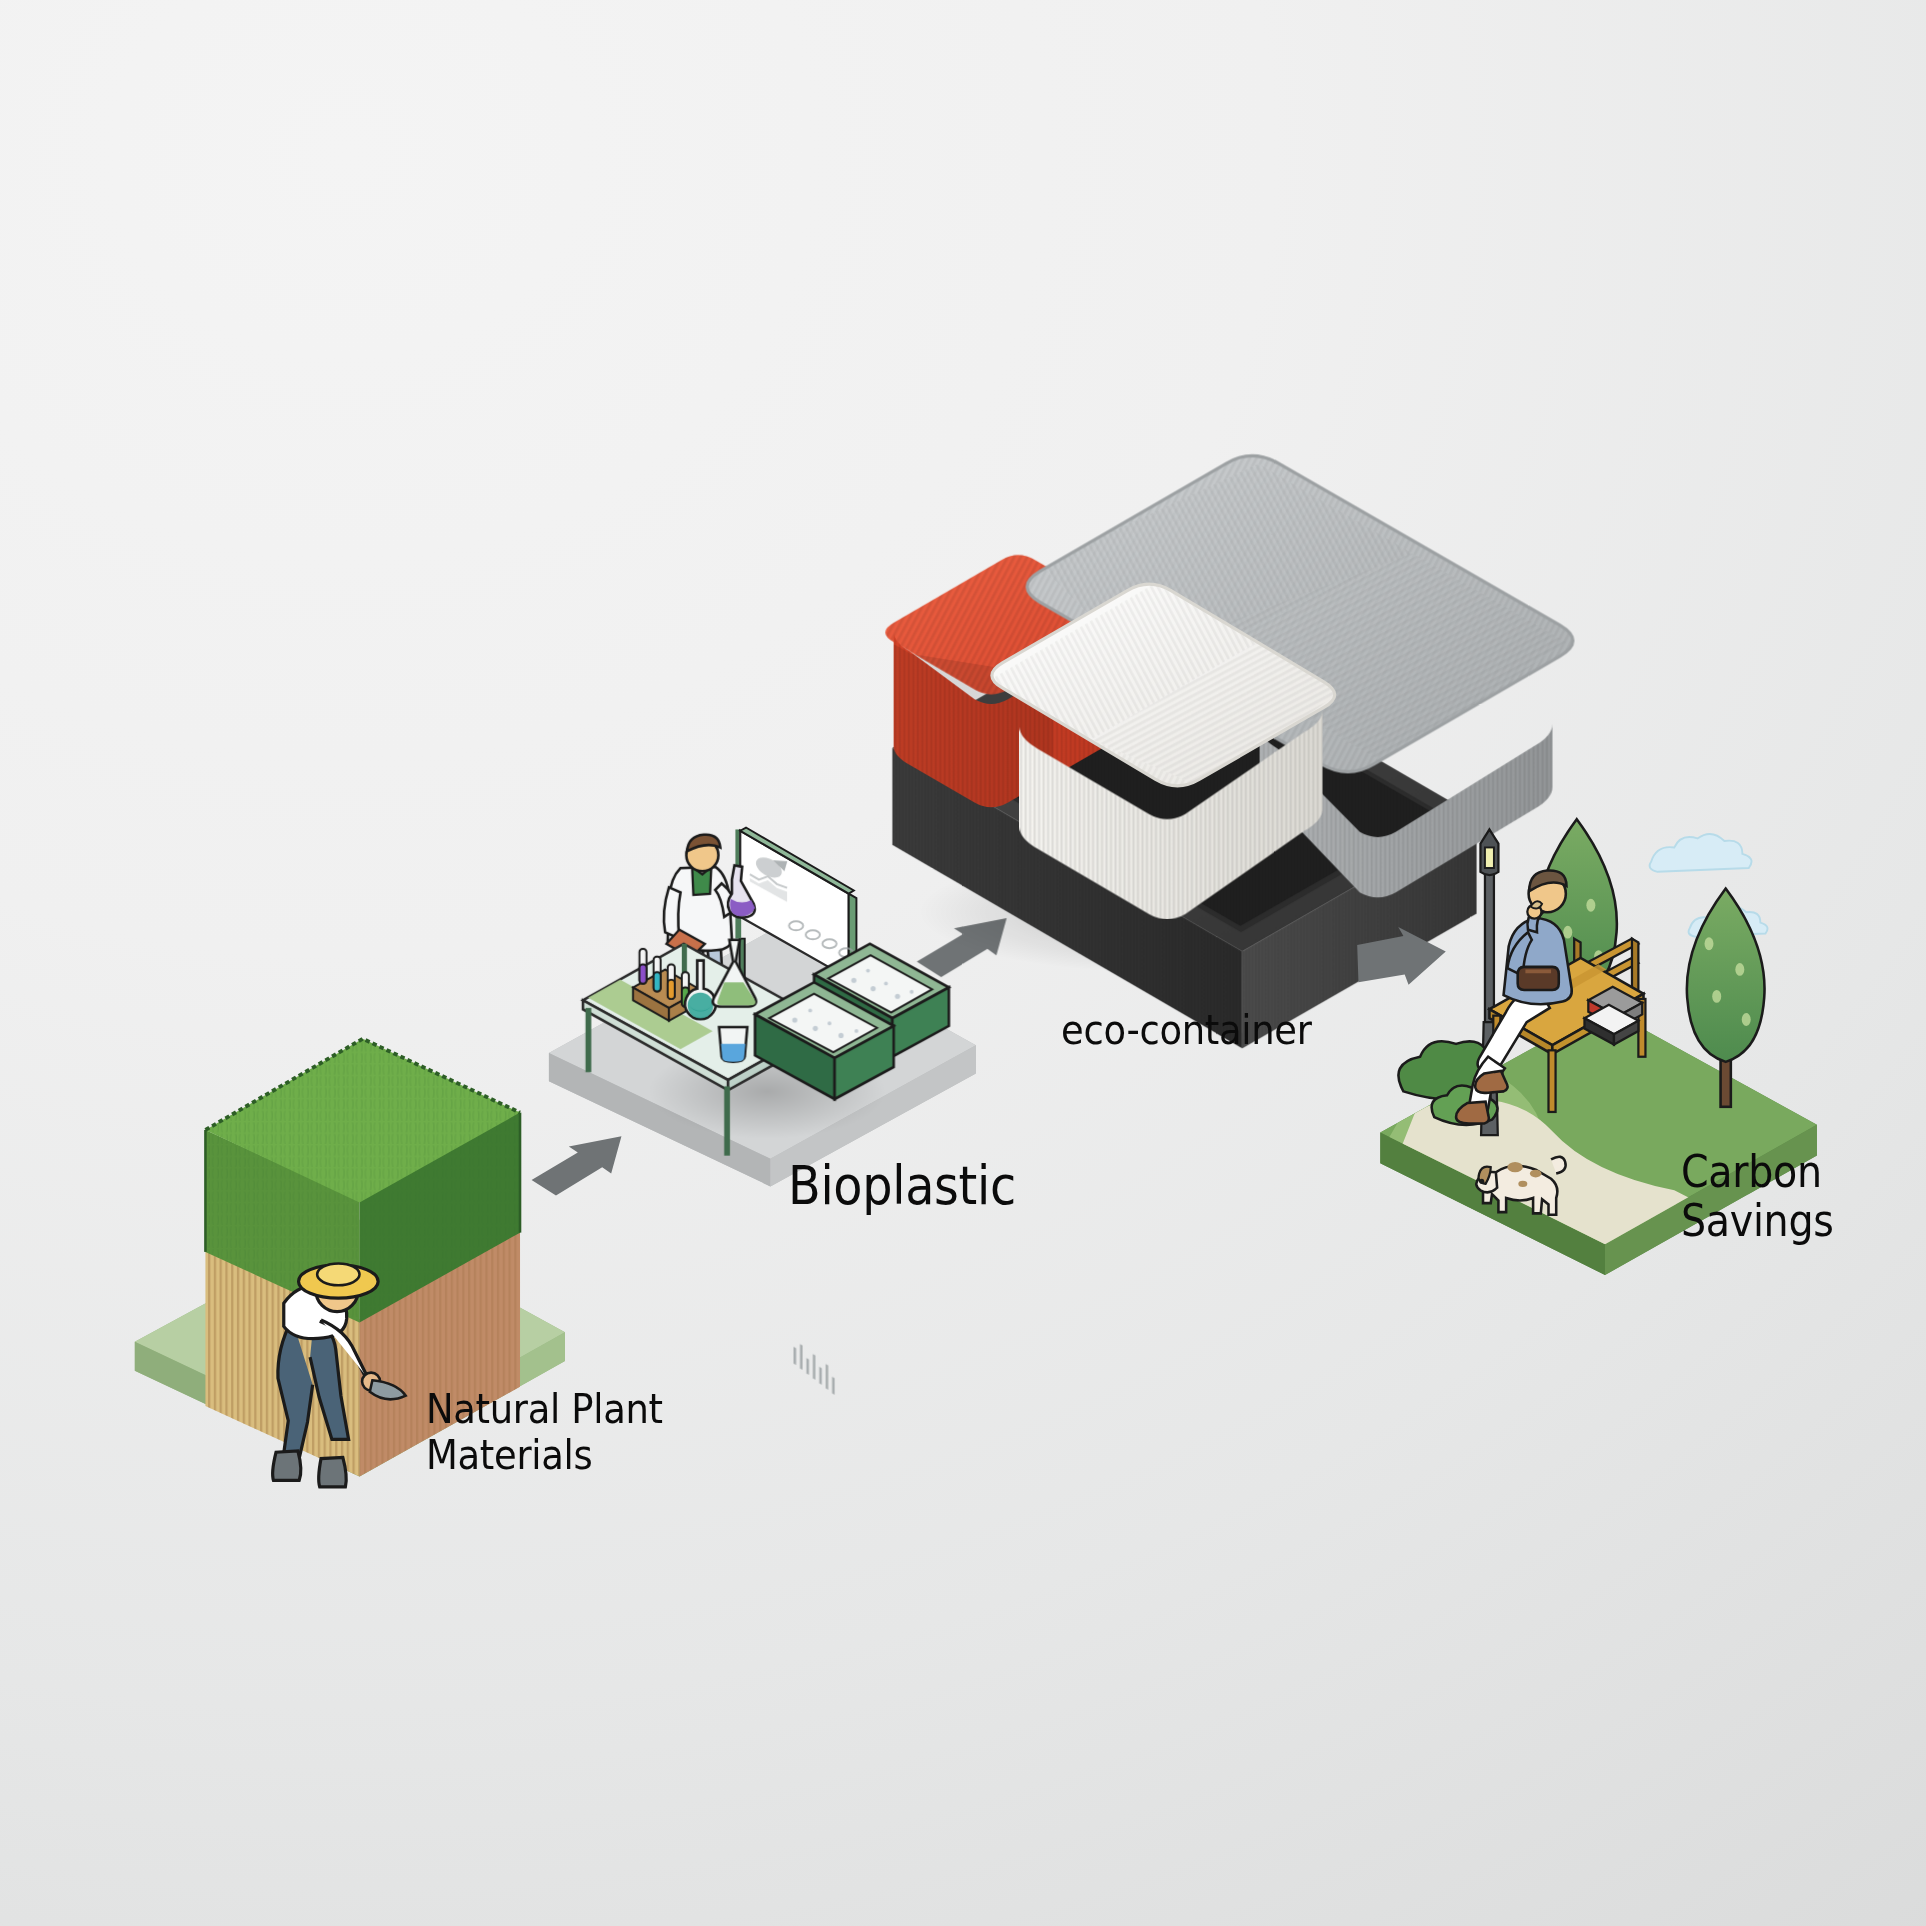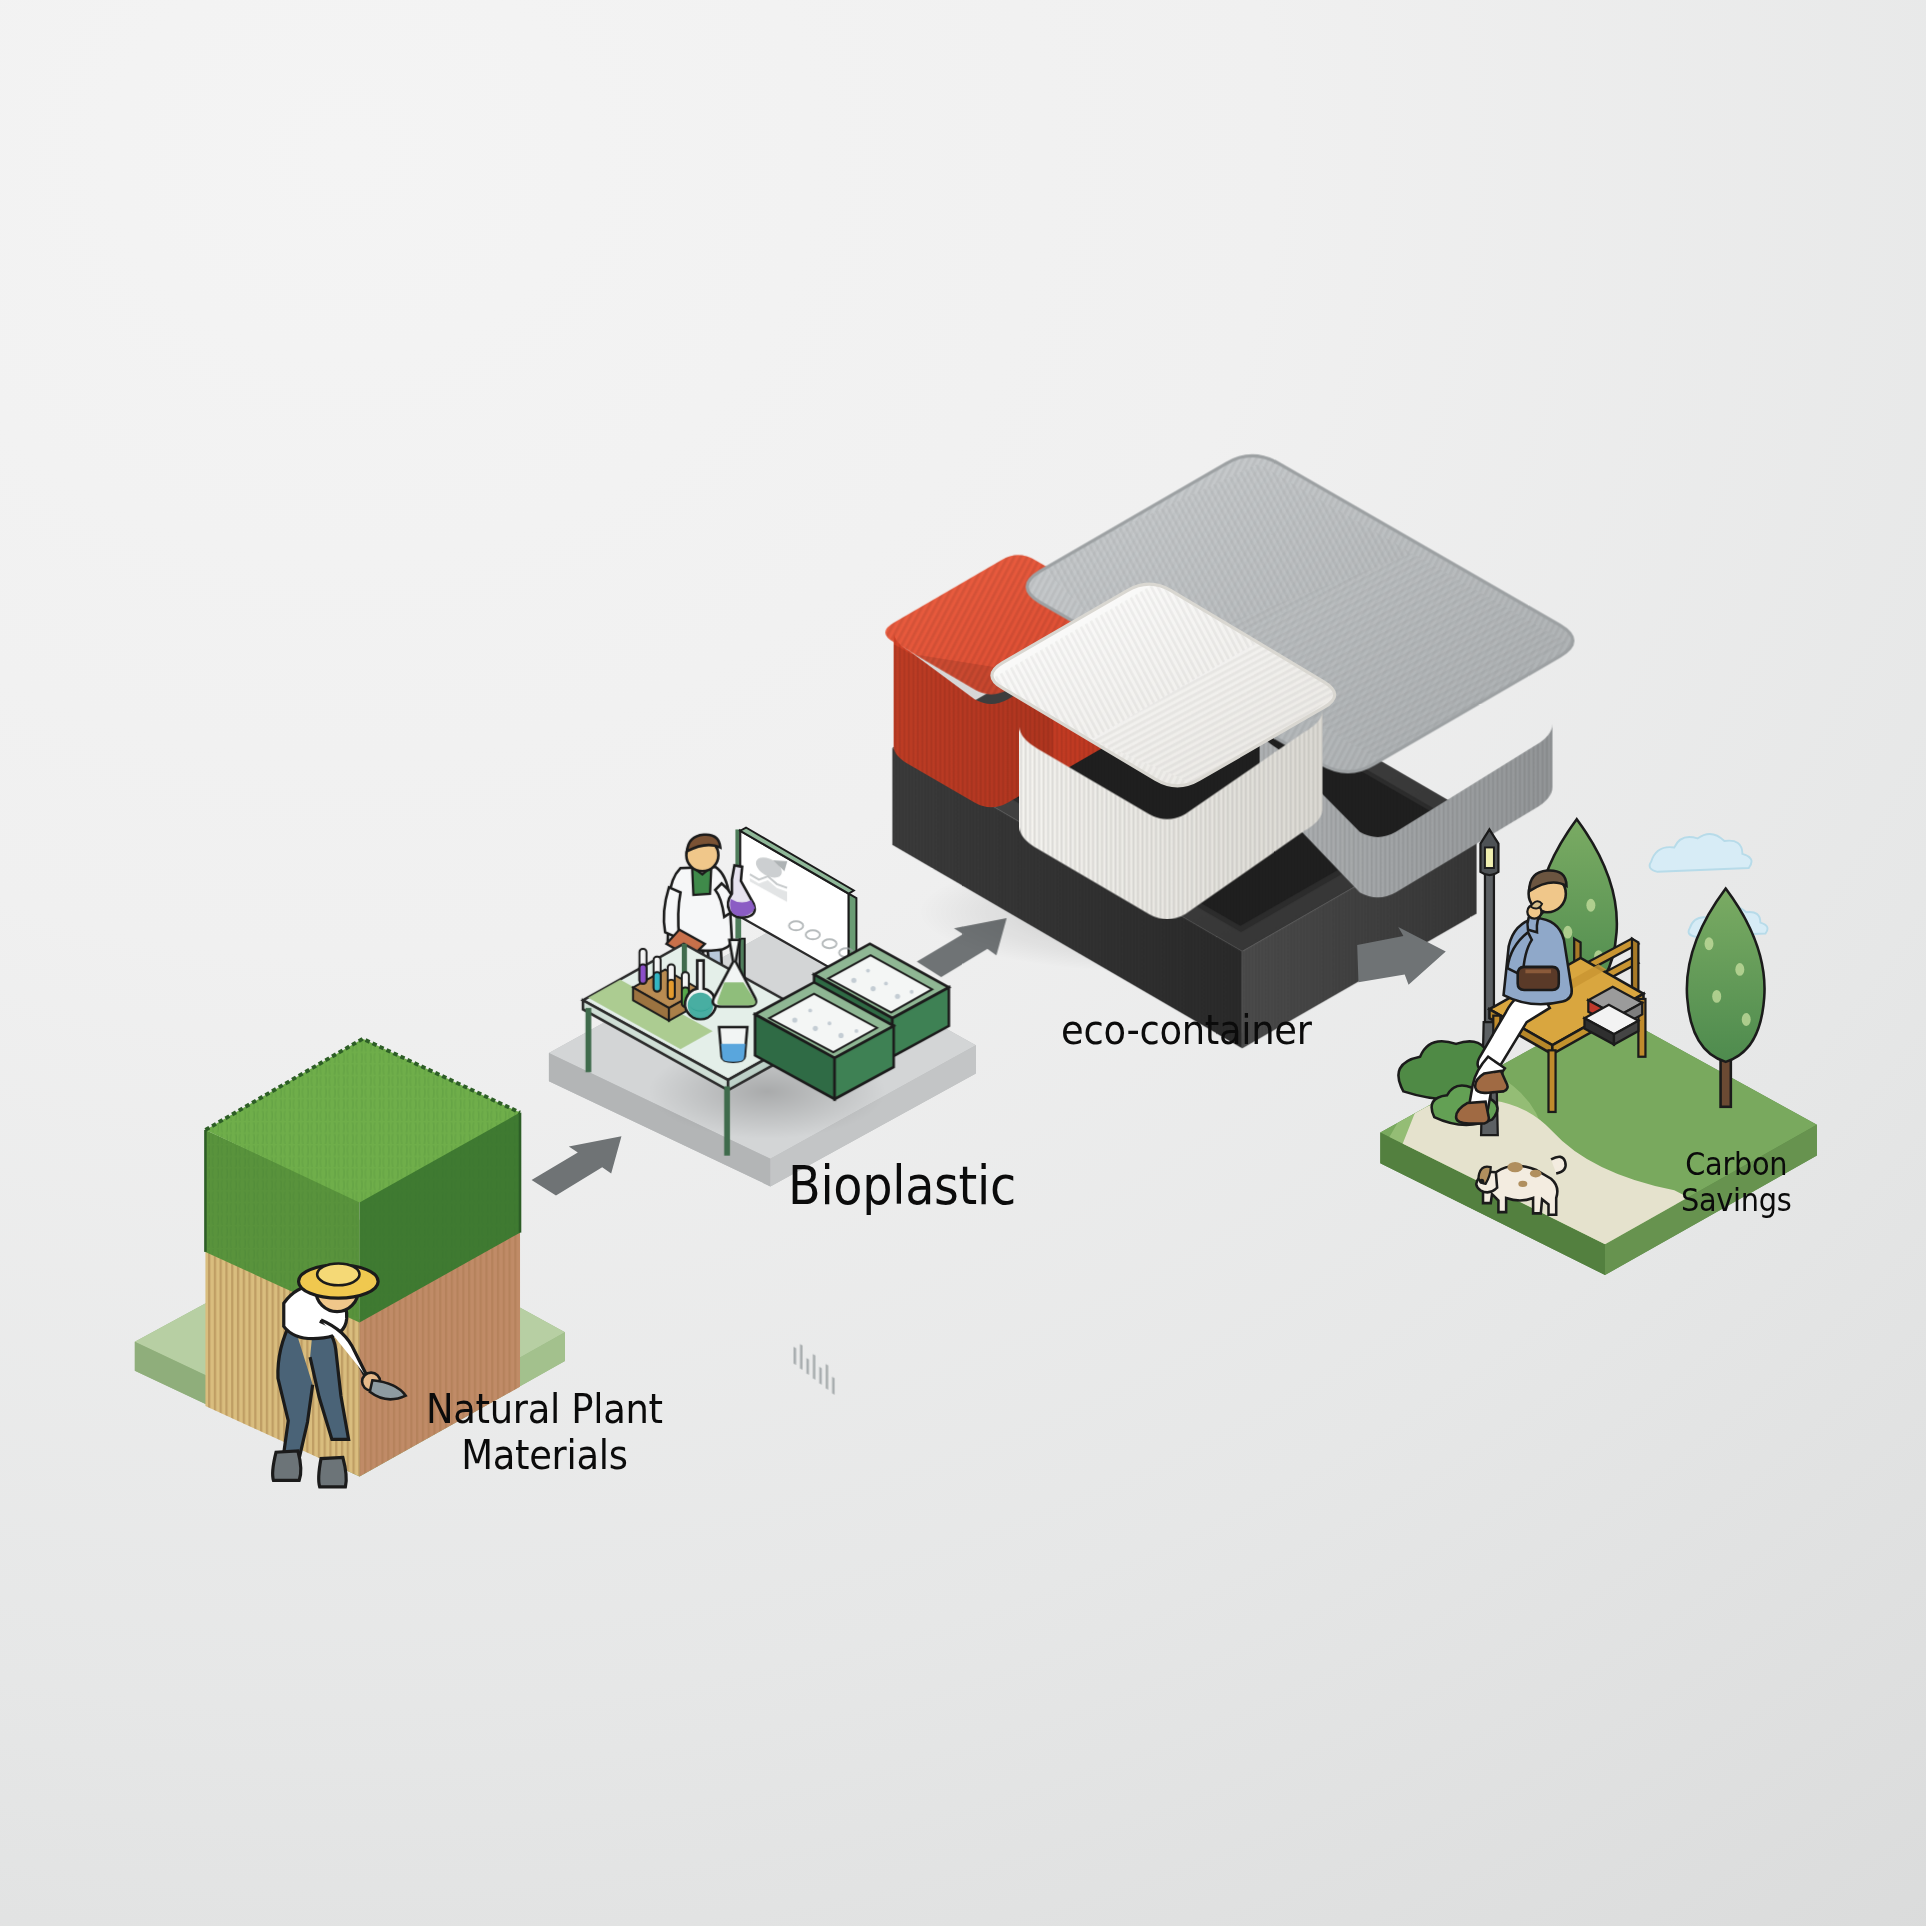--- a/index.html
+++ b/index.html
@@ -12,26 +12,25 @@
     position:relative;width:1926px;height:1926px;
     background:
       radial-gradient(ellipse 150% 130% at 18% 8%, #f4f4f4 0%, #f0f0f0 32%, #e6e7e7 62%, #d6d7d7 100%);
   }
   .layer{position:absolute;left:0;top:0;width:1926px;height:1926px;}
   .lbl{
     position:absolute;color:#0b0b0b;
     font-family:"DejaVu Sans Condensed","DejaVu Sans","Liberation Sans",sans-serif;
     font-weight:400;line-height:1.12;white-space:pre-line;
     letter-spacing:-0.3px;
-    text-align:center;
   }
   #lbl-container{left:1061px;top:1008px;font-size:41px;}
   #lbl-bioplastic{left:788px;top:1156px;font-size:53px;}
   #lbl-natural{left:426px;top:1387px;font-size:41px;}
-  #lbl-carbon{left:1681px;top:1147px;font-size:32px;}
+  #lbl-carbon{left:1681px;top:1147px;font-size:44px;}
 </style>
 </head>
 <body>
 
 <div id="stage">
 
   <svg class="layer" viewBox="0 0 3000 3000">
     <defs>
 
       <pattern id="ribV" width="7" height="10" patternUnits="userSpaceOnUse">

